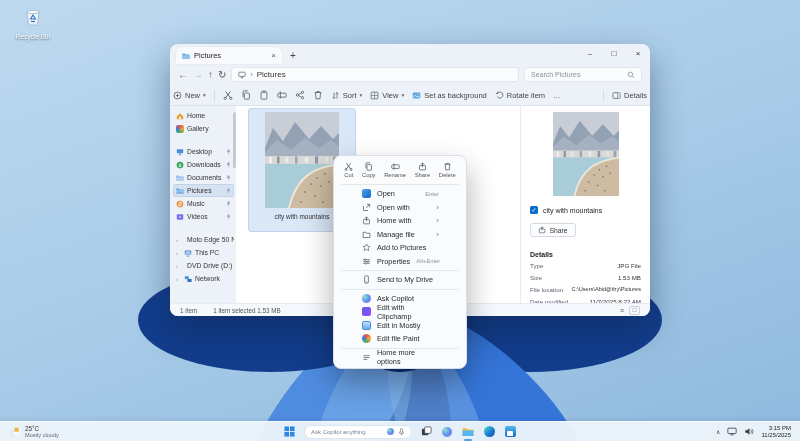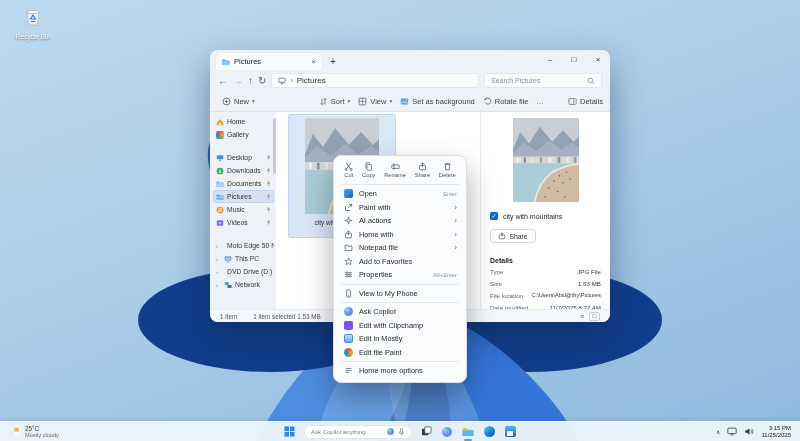--- a/index.html
+++ b/index.html
@@ -7,37 +7,37 @@
   .desktop { position:absolute; inset:0; background:linear-gradient(160deg,#bdd9ef 0%,#aacde9 45%,#8fb9de 100%); overflow:hidden; }
 
   
   .bloom { position:absolute; left:90px; top:120px; width:620px; height:400px; pointer-events:none; }
 
   
   .recycle { position:absolute; left:10px; top:6px; width:46px; text-align:center; }
   .recycle .lbl { color:#fff; font-size:6.5px; text-shadow:0 1px 2px rgba(0,0,0,.55); margin-top:1px; }
 
   
-  .window { position:absolute; left:170px; top:50px; width:400px; height:272px; background:#edf2f9;
-            border-radius:8px; box-shadow:0 14px 34px rgba(15,35,70,.45); font-size:8px; color:#333; z-index:10;margin-left:40px; }
+  .window { position:absolute; left:170px; top:44px; width:480px; height:272px; background:#edf2f9;
+            border-radius:8px; box-shadow:0 14px 34px rgba(15,35,70,.45); font-size:8px; color:#333; z-index:10; }
   .tabbar { height:20px; display:flex; align-items:flex-end; padding:0 6px; position:relative; }
   .tab { height:17px; width:106px; background:#f8fafd; border-radius:6px 6px 0 0; display:flex; align-items:center; gap:4px; padding:0 6px; box-shadow:0 0 2px rgba(0,0,0,.08); }
   .tab .t { flex:1; font-size:7.5px; color:#222; }
   .tab .x { color:#555; font-size:8px; }
   .newtab { margin-left:8px; color:#444; font-size:10px; line-height:16px; }
   .wctl { position:absolute; right:0; top:0; height:19px; display:flex; }
   .wctl span { width:24px; display:flex; align-items:center; justify-content:center; font-size:8px; color:#333; }
   .addrbar { height:21px; display:flex; align-items:center; gap:5px; padding:0 8px; }
   .nav { color:#555; font-size:10px; line-height:10px; }
   .nav.dim { color:#a8b0ba; }
   .crumb { flex:1; height:15px; background:#fbfcfe; border:1px solid #e2e7ef; border-radius:3px; display:flex; align-items:center; gap:4px; padding:0 6px; color:#333; }
   .crumb .gt { color:#777; font-size:7px; }
   .searchbox { width:118px; height:15px; background:#fbfcfe; border:1px solid #e2e7ef; border-radius:3px; display:flex; align-items:center; padding:0 6px; color:#8a929e; }
   .searchbox .ph { flex:1; font-size:7px; }
-  .toolbar { height:21px; border-bottom:1px solid #dde3ec; display:flex; align-items:center; padding:0 12px; gap:8px; color:#444; }
+  .toolbar { height:21px; border-bottom:1px solid #dde3ec; display:flex; align-items:center; padding:0 3px; gap:8px; color:#444; }
   .tbtn { display:flex; align-items:center; gap:3px; font-size:7.5px; white-space:nowrap; }
   .caret { font-size:5.5px; color:#666; }
   .sep { width:1px; height:11px; background:#d6dce6; }
   .tspacer { flex:1; }
   .ic10 { width:10px; height:10px; display:inline-block; }
   .ic9 { width:9px; height:9px; display:inline-block; }
   .ic8 { width:8px; height:8px; display:inline-block; }
 
   .bodyrow { position:absolute; top:62px; bottom:13px; left:0; right:0; display:flex; }
   
@@ -64,21 +64,21 @@
   
   .statusbar { position:absolute; bottom:0; left:0; right:0; height:13px; background:#f5f8fc; border-top:1px solid #e7ebf2; border-radius:0 0 8px 8px; display:flex; align-items:center; gap:16px; padding:0 10px; font-size:6.3px; color:#555; }
   .statusbar .vt { margin-left:auto; display:flex; gap:5px; align-items:center; color:#666; font-size:7px; }
   .vtog { width:11px; height:9px; border:1px solid #c9d0da; border-radius:2px; display:flex; align-items:center; justify-content:center; font-size:6px; }
 
   
   .ctxmenu { position:absolute; left:333px; top:155px; width:134px; background:#fafbfd; border:1px solid #dadfe7; border-radius:8px; box-shadow:0 14px 30px rgba(0,0,0,.32); padding:3px 0 4px; z-index:30; font-size:7.3px; color:#1f2328; }
   .quickrow { display:flex; justify-content:space-around; padding:3px 6px 4px; }
   .qitem { display:flex; flex-direction:column; align-items:center; gap:1px; font-size:5.8px; color:#555; }
   .mdiv { height:1px; background:#e4e8ee; margin:2px 7px; }
-  .mi { height:13.5px; display:flex; align-items:center; gap:6px; padding:0 9px; }
+  .mi { height:13.5px; display:flex; align-items:center; gap:6px; padding:0 27px; }
   .mi .icn { width:10px; flex:none; display:flex; justify-content:center; }
   .accel { margin-left:auto; font-size:5.8px; color:#8a919c; }
   .has-sub::after { content:"›"; margin-left:auto; color:#6b7280; font-size:8px; }
   .appic { width:9px; height:9px; border-radius:2px; flex:none; }
   .copilot-g { background:radial-gradient(circle at 30% 30%,#8fe0d8,#5a8df0 55%,#c86ee8); border-radius:50%; }
   .clipchamp-g { background:linear-gradient(135deg,#5a5cf0,#9a4df0); position:relative; }
   .notepad-g { background:linear-gradient(180deg,#bfe0ff,#6aa8f2); border:1px solid #4d8cd8; }
   .paint-g { background:conic-gradient(#e85a4e,#f2a53b,#53b156,#3e7ee0,#e85a4e); border-radius:50%; }
   .photos-g { background:#fff; border:1px solid #d8dde5; display:flex; align-items:center; justify-content:center; }
   .photos-g i { width:6px; height:6px; border-radius:50%; background:conic-gradient(#e8574e,#f2a53b,#53b156,#3e7ee0,#e8574e); }
@@ -265,21 +265,21 @@
             <path d="M2 8.5 L4.5 5.5 L6.5 8 L8 6.5 L10 9" fill="none" stroke="#fff" stroke-width=".9"></path>
             <circle cx="8.3" cy="4.3" r=".9" fill="#ffd966"></circle>
           </svg>
         <span>Set as background</span>
       </span>
       <span class="tbtn">
         <svg class="ic9" viewBox="0 0 12 12">
             <path d="M3.2 3.2 A4 4 0 113 7.4" fill="none" stroke="#4a5260" stroke-width="1"></path>
             <path d="M3.8 1 V3.4 H1.4" fill="none" stroke="#4a5260" stroke-width="1"></path>
           </svg>
-        <span>Rotate file</span>
+        <span>Rotate item</span>
       </span>
       <span class="tbtn">…</span>
       <span class="tspacer"></span>
       <span class="sep"></span>
       <span class="tbtn">
         <svg class="ic9" viewBox="0 0 12 12">
             <rect x="1.2" y="2.2" width="9.6" height="7.6" rx="1" fill="none" stroke="#4a5260" stroke-width=".9"></rect>
             <path d="M7.6 2.2 v7.6" stroke="#4a5260" stroke-width=".9"></path>
             <rect x="7.6" y="2.2" width="3.2" height="7.6" fill="#c8d8ec"></rect>
           </svg>
@@ -514,54 +514,46 @@
         </span>
       <span>Open</span>
       <span class="accel">Enter</span>
     </div>
     <div class="mi has-sub">
       <span class="icn">
           <svg class="ic9" viewBox="0 0 12 12">
             <path d="M2 4 v6 h6 M6.5 1.8 h3.7 v3.7 M10.2 1.8 L5.6 6.4" fill="none" stroke="#3f4754" stroke-width=".9"></path>
           </svg>
         </span>
-      <span>Paint with</span>
-    </div>
-    <div class="mi has-sub">
-      <span class="icn">
-          <svg class="ic9" viewBox="0 0 12 12">
-            <path d="M6 1.2 L7.1 4.9 L10.8 6 L7.1 7.1 L6 10.8 L4.9 7.1 L1.2 6 L4.9 4.9 Z" fill="none" stroke="#3f4754" stroke-width=".8"></path>
-          </svg>
-        </span>
-      <span>AI actions</span>
+      <span>Open with</span>
     </div>
     <div class="mi has-sub">
       <span class="icn">
           <svg class="ic9" viewBox="0 0 12 12">
             <rect x="2" y="4.5" width="8" height="6" rx="1" fill="none" stroke="#3f4754" stroke-width=".9"></rect>
             <path d="M6 7 V1.2 M6 1.2 L4.2 3 M6 1.2 L7.8 3" fill="none" stroke="#3f4754" stroke-width=".9"></path>
           </svg>
         </span>
       <span>Home with</span>
     </div>
     <div class="mi has-sub">
       <span class="icn">
           <svg class="ic9" viewBox="0 0 12 12">
             <path d="M1.5 3 h3.2 l1 1.3 h4.8 v5.7 h-9 z" fill="none" stroke="#3f4754" stroke-width=".9"></path>
           </svg>
         </span>
-      <span>Notepad file</span>
+      <span>Manage file</span>
     </div>
     <div class="mi">
       <span class="icn">
           <svg class="ic9" viewBox="0 0 12 12">
             <path d="M6 1.4 L7.4 4.3 L10.6 4.7 L8.3 6.9 L8.9 10.1 L6 8.6 L3.1 10.1 L3.7 6.9 L1.4 4.7 L4.6 4.3 Z" fill="none" stroke="#3f4754" stroke-width=".8"></path>
           </svg>
         </span>
-      <span>Add to Favorites</span>
+      <span>Add to Pictures</span>
     </div>
     <div class="mi">
       <span class="icn">
           <svg class="ic9" viewBox="0 0 12 12">
             <path d="M1.5 3.5 h9 M1.5 6 h9 M1.5 8.5 h9" stroke="#3f4754" stroke-width=".8"></path>
             <circle cx="4" cy="3.5" r="1.1" fill="#fafbfd" stroke="#3f4754" stroke-width=".8"></circle>
             <circle cx="8" cy="6" r="1.1" fill="#fafbfd" stroke="#3f4754" stroke-width=".8"></circle>
             <circle cx="5" cy="8.5" r="1.1" fill="#fafbfd" stroke="#3f4754" stroke-width=".8"></circle>
           </svg>
         </span>
@@ -569,21 +561,21 @@
       <span class="accel">Alt+Enter</span>
     </div>
     <div class="mdiv"></div>
     <div class="mi">
       <span class="icn">
           <svg class="ic9" viewBox="0 0 12 12">
             <rect x="3.5" y="1.2" width="5" height="9.6" rx="1.1" fill="none" stroke="#3f4754" stroke-width=".9"></rect>
             <path d="M5.3 9.2 h1.4" stroke="#3f4754" stroke-width=".9"></path>
           </svg>
         </span>
-      <span>View to My Phone</span>
+      <span>Send to My Drive</span>
     </div>
     <div class="mdiv"></div>
     <div class="mi">
       <span class="icn">
           <span class="appic copilot-g"></span>
         </span>
       <span>Ask Copilot</span>
     </div>
     <div class="mi">
       <span class="icn">

